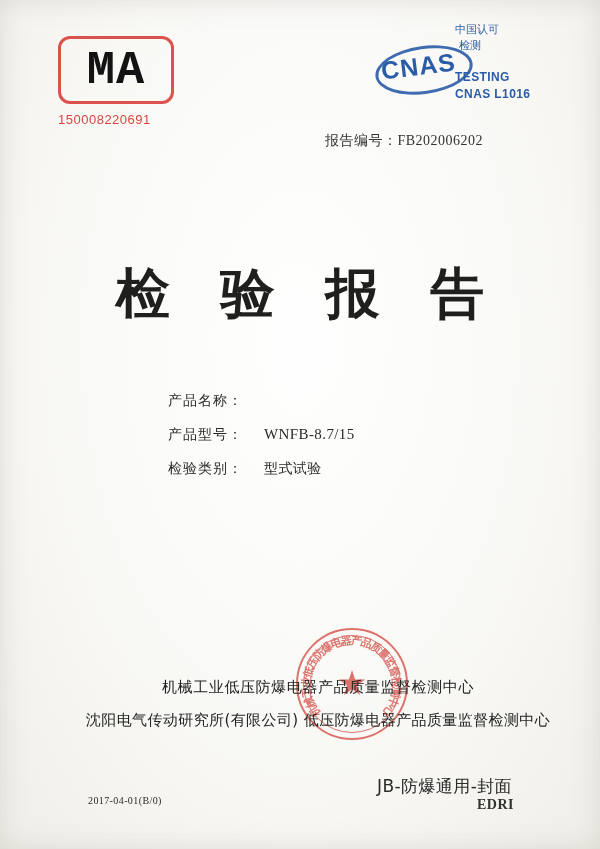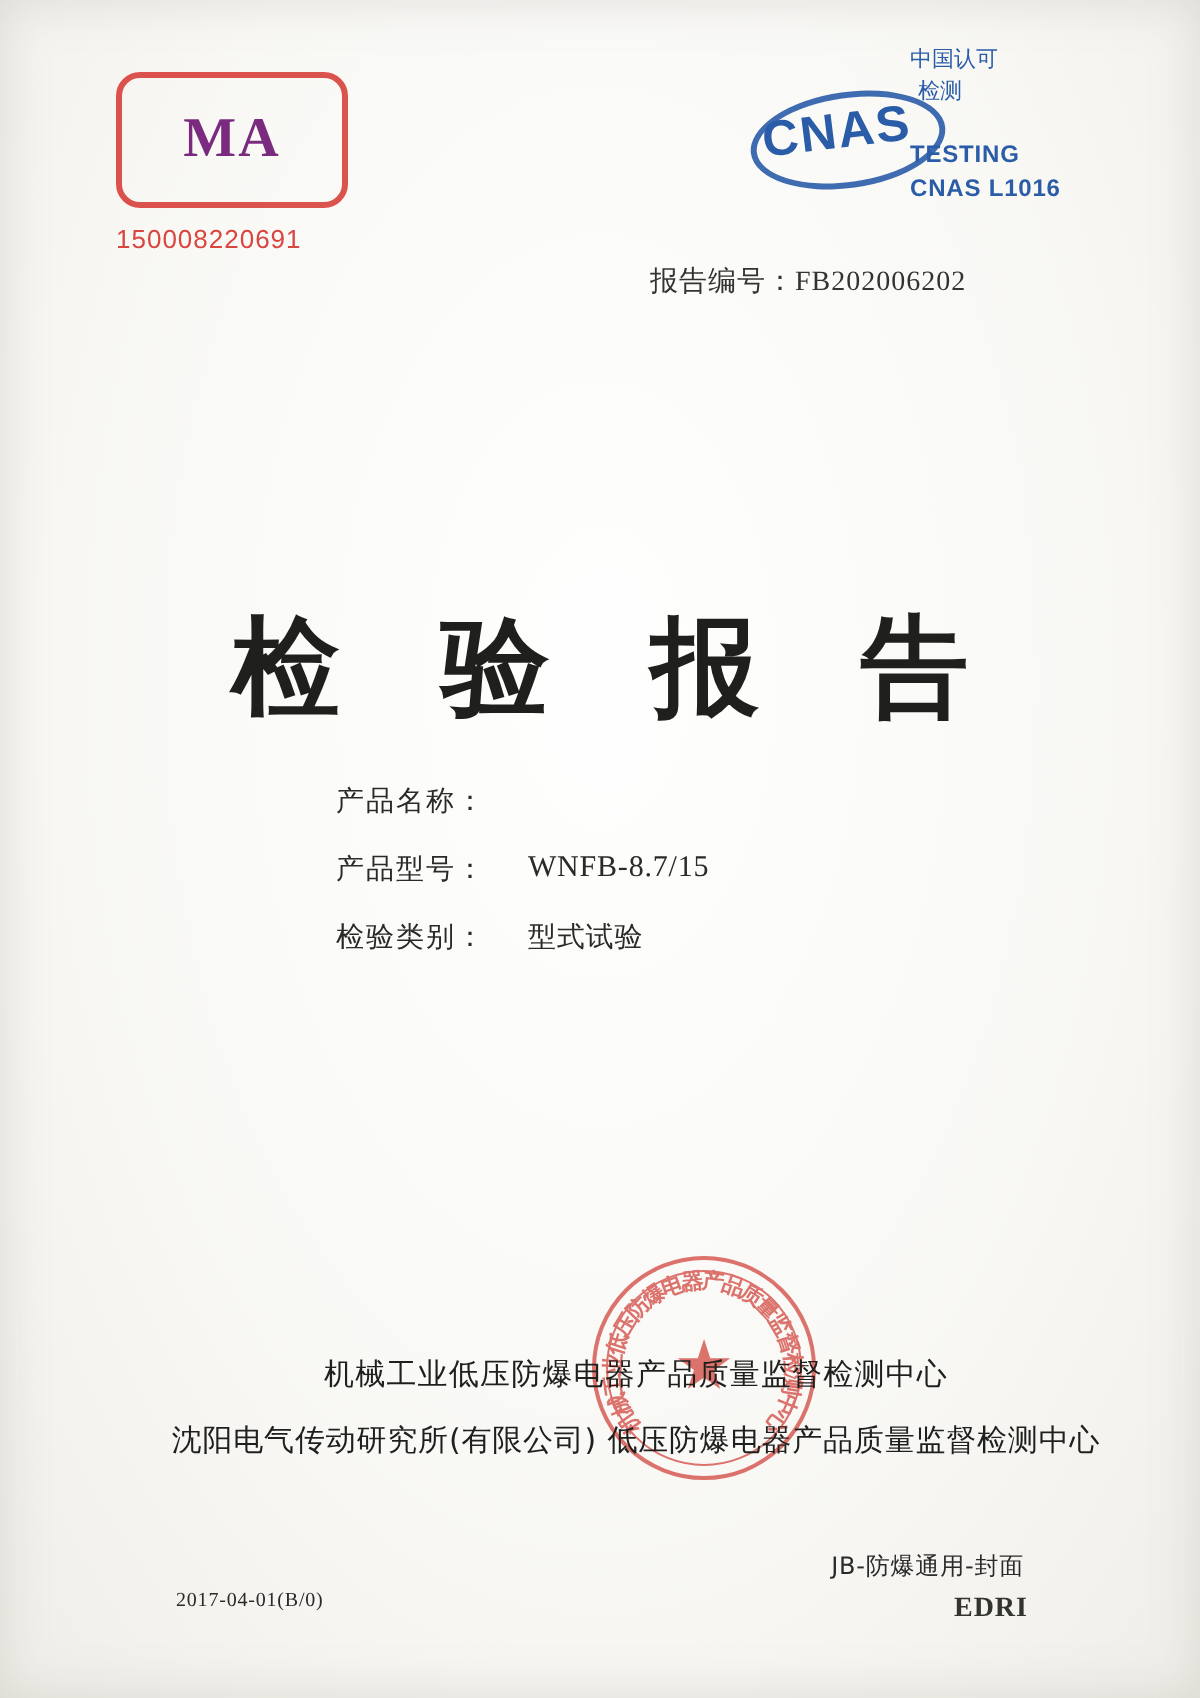--- a/index.html
+++ b/index.html
@@ -46,26 +46,26 @@
     width: 110px;
     height: 62px;
     border: 3px solid #d9453f;
     border-radius: 12px;
     display: flex;
     align-items: center;
     justify-content: center;
     opacity: 0.92;
   }
   .ma-text {
-    font-family: Liberation Serif, serif;
-    font-size: 28px;
+    font-family: Liberation Mono, monospace;
+    font-size: 47px;
     font-weight: bold;
     letter-spacing: 1px;
     line-height: 1;
-    color: #701a75;
+    color: #000000;
   }
   .ma-number {
     margin-top: 8px;
     font-family: "Liberation Sans", sans-serif;
     font-size: 13px;
     letter-spacing: 0.5px;
     color: #d9453f;
     white-space: nowrap;
   }
 
@@ -166,21 +166,20 @@
     left: 0;
     right: 0;
     top: 258px;
     text-align: center;
     font-family: "DejaVu Sans", sans-serif;
     font-size: 54px;
     font-weight: bold;
     letter-spacing: 16px;
     color: #1f1f1d;
     text-indent: 16px;
-    margin-top: 40px;
   }
 
   
   .fields {
     position: absolute;
     left: 168px;
     top: 392px;
     width: 330px;
   }
   .field-row {
@@ -283,21 +282,21 @@
     font-family: "Liberation Serif", serif;
     font-size: 10px;
     color: #2a2a28;
     letter-spacing: 0.4px;
   }
   .form-code {
     position: absolute;
     right: 88px;
     top: 775px;
     font-family: "DejaVu Sans", sans-serif;
-    font-size: 12px;
+    font-size: 17px;
     color: #2a2a28;
     letter-spacing: 0.4px;
     white-space: nowrap;
   }
   .logo-mark {
     position: absolute;
     right: 86px;
     top: 797px;
     font-family: "Liberation Serif", serif;
     font-size: 11px;

